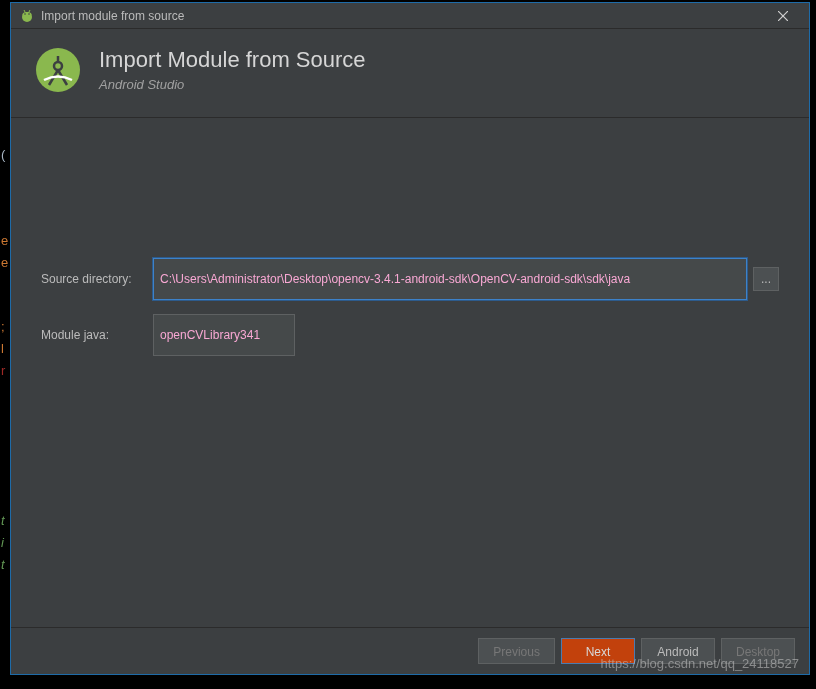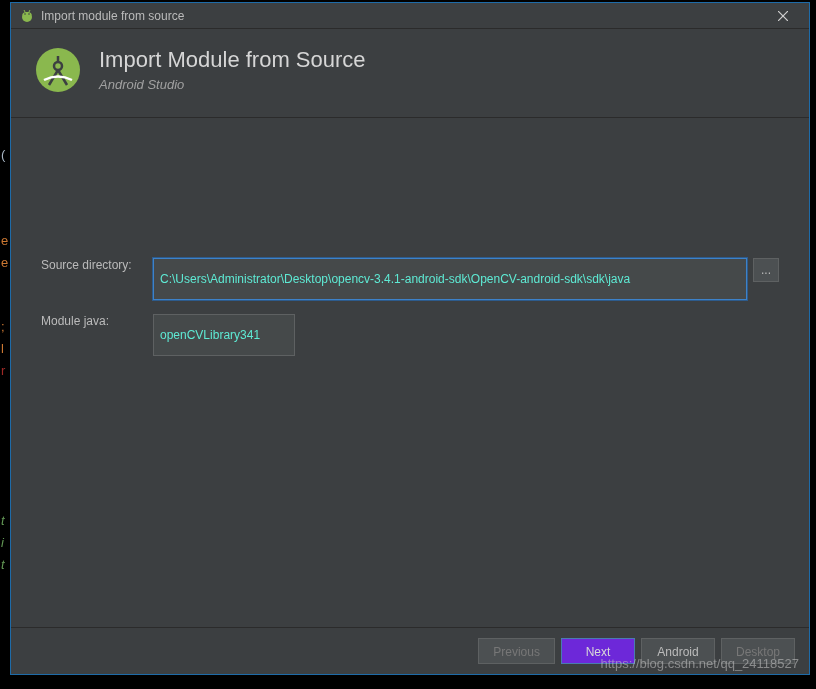--- a/index.html
+++ b/index.html
@@ -84,33 +84,33 @@
       font-size: 13px;
       font-style: italic;
     }
     .content-area {
       flex: 1;
       background: #3c3f41;
       padding: 140px 30px 20px 30px;
     }
     .form-row {
       display: flex;
-      align-items: flex-start;
+      align-items: center;
       margin-bottom: 14px;
     }
     .form-label {
       color: #bbbbbb;
       font-size: 12px;
       width: 112px;
       flex-shrink: 0;
     }
     .text-input {
       background: #45494a;
       border: 1px solid #5e6162;
-      color: #5eead4;
+      color: #f9a8d4;
       font-size: 12px;
       padding: 20px 6px;
       height: 24px;
       font-family: inherit;
     }
     .text-input.focused {
       border: 1px solid #3d82c9;
       box-shadow: 0 0 0 1px #2d5b8c;
     }
     .source-input {
@@ -143,21 +143,21 @@
       min-width: 74px;
       height: 26px;
       border: 1px solid #5e6162;
       background: #4c5052;
       color: #bbbbbb;
       font-size: 12px;
       cursor: pointer;
       padding: 6px 14px;
     }
     .btn.primary {
-      background: #6d28d9;
+      background: #c2410c;
       border: 1px solid #4a7bb0;
       color: #d8d8d8;
     }
     .btn.disabled {
       color: #777777;
       cursor: default;
     }
     .watermark {
       position: absolute;
       bottom: 18px;

